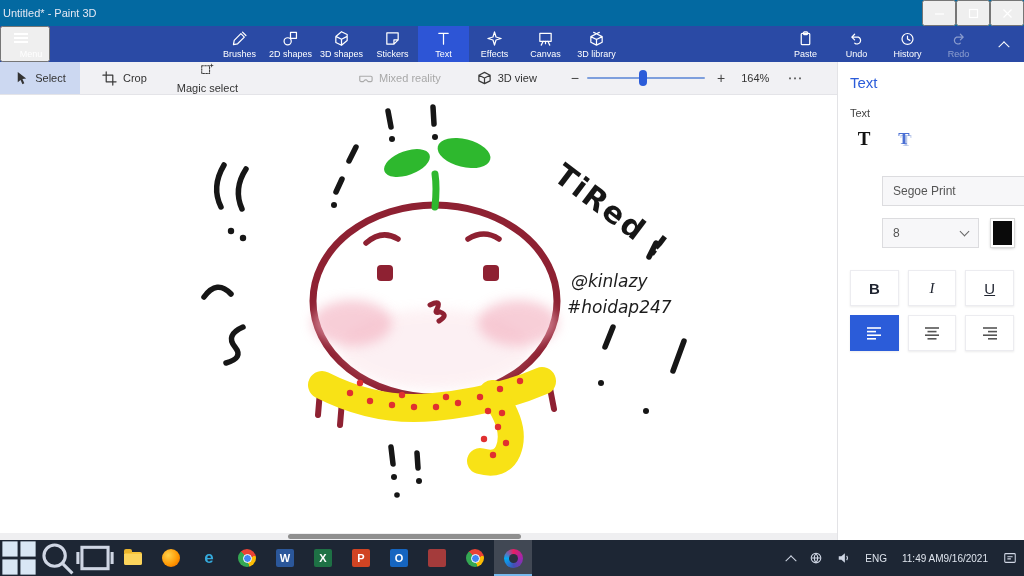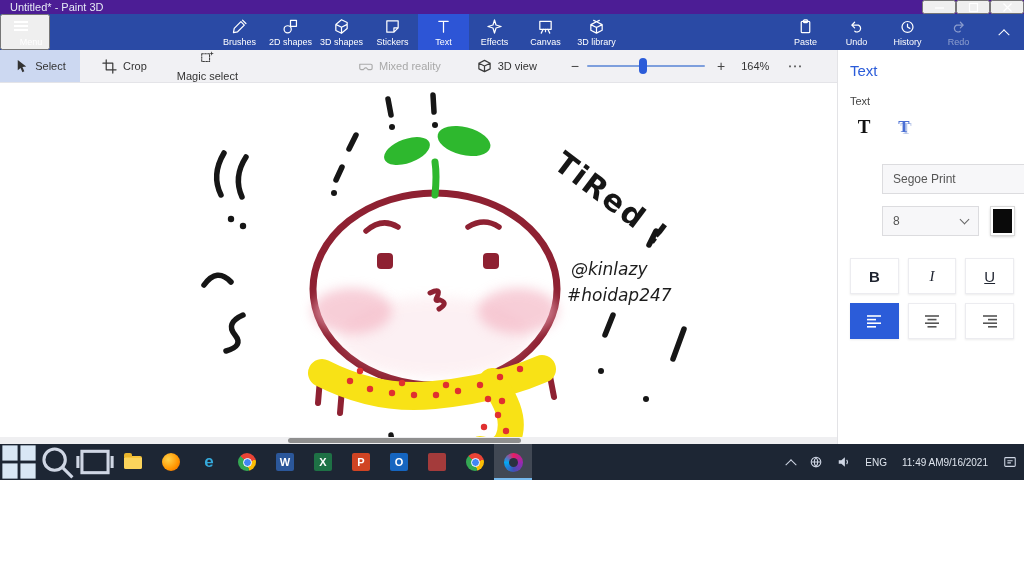--- a/index.html
+++ b/index.html
@@ -1,41 +1,41 @@
 <!DOCTYPE html>
 <html><head>
 <meta charset="utf-8">
 <style>
   * { margin:0; padding:0; box-sizing:border-box; }
   html,body { width:1024px; height:576px; overflow:hidden; }
   body { font-family:"Liberation Sans","DejaVu Sans",sans-serif; cursor:default; user-select:none; }
   .screen { position:relative; width:1024px; height:576px; background:#fff; overflow:hidden; }
 
   
-  .titlebar { height:14px; background:#4c1d95; color:#e4e8f4; display:flex; align-items:center; padding-left:10px; font-size:11px; }
+  .titlebar { height:26px; background:#0369a1; color:#e4e8f4; display:flex; align-items:center; padding-left:3px; font-size:11px; }
   .win-controls { margin-left:auto; display:flex; height:100%; }
   .win-btn { width:34px; display:flex; align-items:center; justify-content:center; }
   .win-btn svg { width:11px; height:11px; stroke:#fff; stroke-width:1.2; fill:none; }
 
   
   .ribbon { height:36px; background:#2a4aa5; display:flex; align-items:stretch; color:#fff; }
   .menu-btn { width:50px; padding:5px 0 3px 12px; display:flex; flex-direction:column; gap:3px; }
   .hamburger span { display:block; width:14px; height:1.6px; background:#fff; margin-bottom:2.6px; }
   .menu-label { font-size:9px; }
   .ribbon-tools { display:flex; margin-left:164px; }
   .rtool { width:51px; display:flex; flex-direction:column; align-items:center; justify-content:center; gap:2px; font-size:9px; border:none; background:none; color:#fff; }
   .rtool svg { width:17px; height:17px; stroke:#fff; stroke-width:1.3; fill:none; stroke-linecap:round; stroke-linejoin:round; }
   .rtool.selected { background:#2d55d6; }
   .ribbon-right { margin-left:auto; display:flex; }
   .rtool.disabled { opacity:.45; }
   .collapse-btn { width:40px; display:flex; align-items:center; justify-content:center; background:none; border:none; }
   .chev-up { width:8px; height:8px; border-left:1.6px solid #fff; border-top:1.6px solid #fff; transform:rotate(45deg) translate(2px,2px); }
 
   
-  .content { display:flex; height:394px; }
+  .content { display:flex; height:478px; }
   .left-col { width:837px; display:flex; flex-direction:column; }
 
   
   .toolbar { height:33px; background:#f1f1f4; border-bottom:1px solid #e4e4e8; display:flex; align-items:center; font-size:11px; color:#333; }
   .tb-btn { display:flex; align-items:center; gap:6px; height:100%; padding:0 8px; background:none; border:none; font-size:11px; color:#333; }
   .tb-btn svg { width:15px; height:15px; stroke:#3a3a3a; stroke-width:1.3; fill:none; stroke-linecap:round; stroke-linejoin:round; }
   .select-btn { width:80px; justify-content:center; background:#ccd8f1; padding:0; }
   .crop-btn { margin-left:14px; }
   .magic-btn { margin-left:14px;flex-direction:column; }
   .mixed-btn { margin-left:104px; color:#a8a8a8; }

